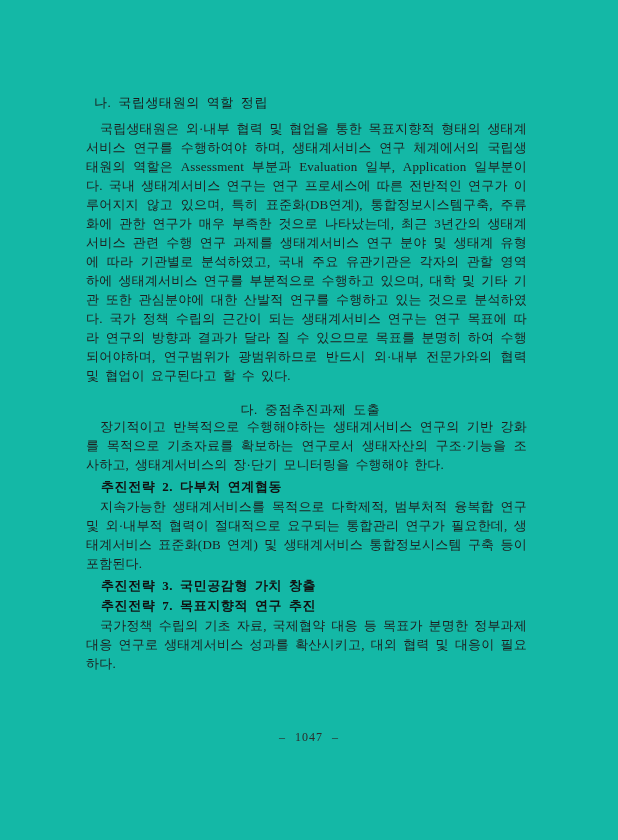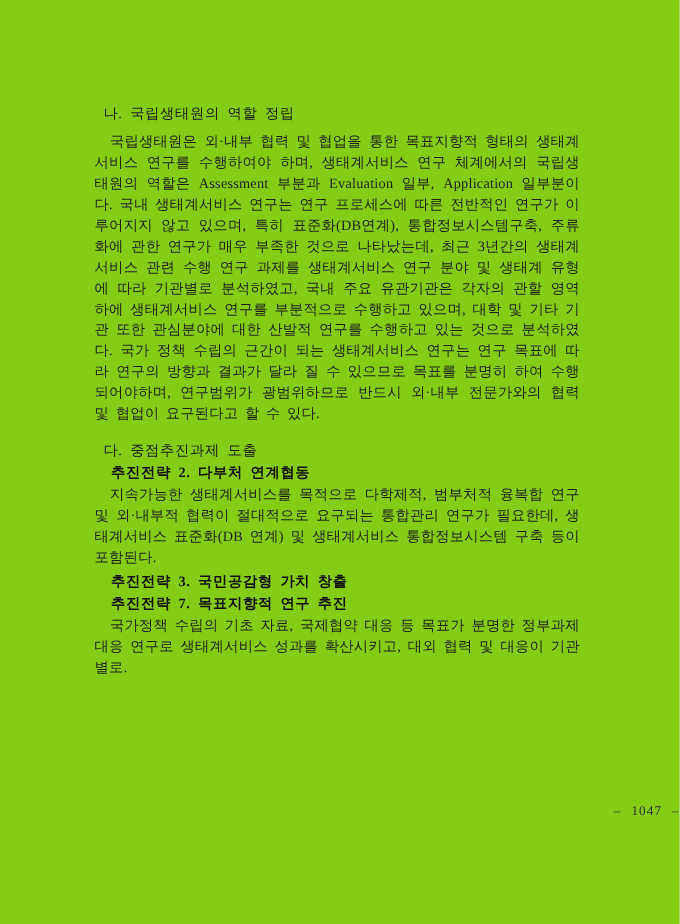--- a/index.html
+++ b/index.html
@@ -4,21 +4,21 @@
 <style>
   html, body {
     margin: 0;
     padding: 0;
     background: #ffffff;
   }
   .page {
     position: relative;
     width: 618px;
     height: 840px;
-    background: #84cc16;
+    background: #14b8a6;
     overflow: hidden;
     font-family: "Liberation Serif", "DejaVu Serif", serif;
     color: #1a1a1a;
   }
   .content {
     position: absolute;
     left: 86px;
     top: 95px;
     width: 441px;
   }
@@ -26,20 +26,21 @@
     font-size: 13px;
     font-weight: 400;
     line-height: 15px;
     margin: 0 0 0 8px;
     letter-spacing: 0.6px;
     word-spacing: 3px;
     white-space: nowrap;
   }
   .sec-heading.h-da {
     margin-top: 17px;
+    text-align: center;
   }
   .para {
     font-size: 13px;
     line-height: 19px;
     text-align: justify;
     text-indent: 14px;
     letter-spacing: 0.2px;
     word-spacing: 2.5px;
     margin: 0;
     color: #1e1e1e;
@@ -56,52 +57,53 @@
     letter-spacing: 0.6px;
     word-spacing: 3px;
     white-space: nowrap;
     color: #111111;
   }
   .footer {
     position: absolute;
     left: 0;
     top: 730px;
     width: 100%;
-    text-align: right;
+    text-align: center;
     font-size: 12px;
     letter-spacing: 1px;
     word-spacing: 5px;
     color: #2c2c2c;
   }
 </style>
 </head>
 <body>
 
 <div class="page">
   <div class="content">
 
     <h2 class="sec-heading">나. 국립생태원의 역할 정립</h2>
 
     <p class="para body-para">국립생태원은 외·내부 협력 및 협업을 통한 목표지향적 형태의 생태계서비스 연구를 수행하여야 하며, 생태계서비스 연구 체계에서의 국립생태원의 역할은 Assessment 부분과 Evaluation 일부, Application 일부분이다. 국내 생태계서비스 연구는 연구 프로세스에 따른 전반적인 연구가 이루어지지 않고 있으며, 특히 표준화(DB연계), 통합정보시스템구축, 주류화에 관한 연구가 매우 부족한 것으로 나타났는데, 최근 3년간의 생태계서비스 관련 수행 연구 과제를 생태계서비스 연구 분야 및 생태계 유형에 따라 기관별로 분석하였고, 국내 주요 유관기관은 각자의 관할 영역 하에 생태계서비스 연구를 부분적으로 수행하고 있으며, 대학 및 기타 기관 또한 관심분야에 대한 산발적 연구를 수행하고 있는 것으로 분석하였다. 국가 정책 수립의 근간이 되는 생태계서비스 연구는 연구 목표에 따라 연구의 방향과 결과가 달라 질 수 있으므로 목표를 분명히 하여 수행되어야하며, 연구범위가 광범위하므로 반드시 외·내부 전문가와의 협력 및 협업이 요구된다고 할 수 있다.</p>
 
     <h2 class="sec-heading h-da">다. 중점추진과제 도출</h2>
 
     <div class="strategy">
+      <p class="para">장기적이고 반복적으로 수행해야하는 생태계서비스 연구의 기반 강화를 목적으로 기초자료를 확보하는 연구로서 생태자산의 구조·기능을 조사하고, 생태계서비스의 장·단기 모니터링을 수행해야 한다.</p>
     </div>
 
     <div class="strategy">
       <h3 class="strat-title">추진전략 2. 다부처 연계협동</h3>
       <p class="para">지속가능한 생태계서비스를 목적으로 다학제적, 범부처적 융복합 연구 및 외·내부적 협력이 절대적으로 요구되는 통합관리 연구가 필요한데, 생태계서비스 표준화(DB 연계) 및 생태계서비스 통합정보시스템 구축 등이 포함된다.</p>
     </div>
 
     <div class="strategy">
       <h3 class="strat-title">추진전략 3. 국민공감형 가치 창출</h3>
     </div>
 
     <div class="strategy">
       <h3 class="strat-title">추진전략 7. 목표지향적 연구 추진</h3>
-      <p class="para">국가정책 수립의 기초 자료, 국제협약 대응 등 목표가 분명한 정부과제 대응 연구로 생태계서비스 성과를 확산시키고, 대외 협력 및 대응이 기관별로.</p>
+      <p class="para">국가정책 수립의 기초 자료, 국제협약 대응 등 목표가 분명한 정부과제 대응 연구로 생태계서비스 성과를 확산시키고, 대외 협력 및 대응이 필요하다.</p>
     </div>
 
   </div>
 
   <div class="footer">– 1047 –</div>
 </div>
 
 </body></html>

